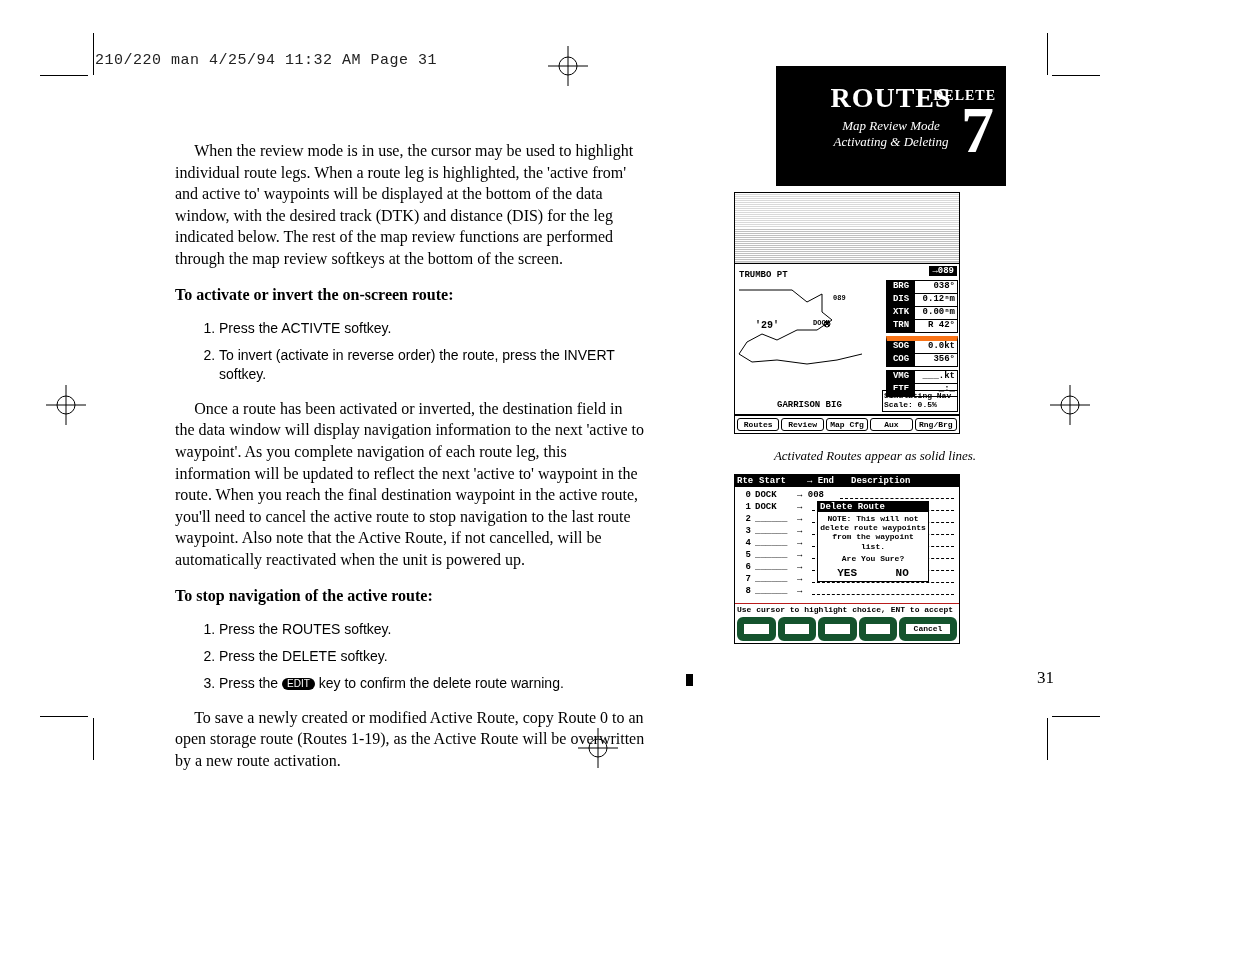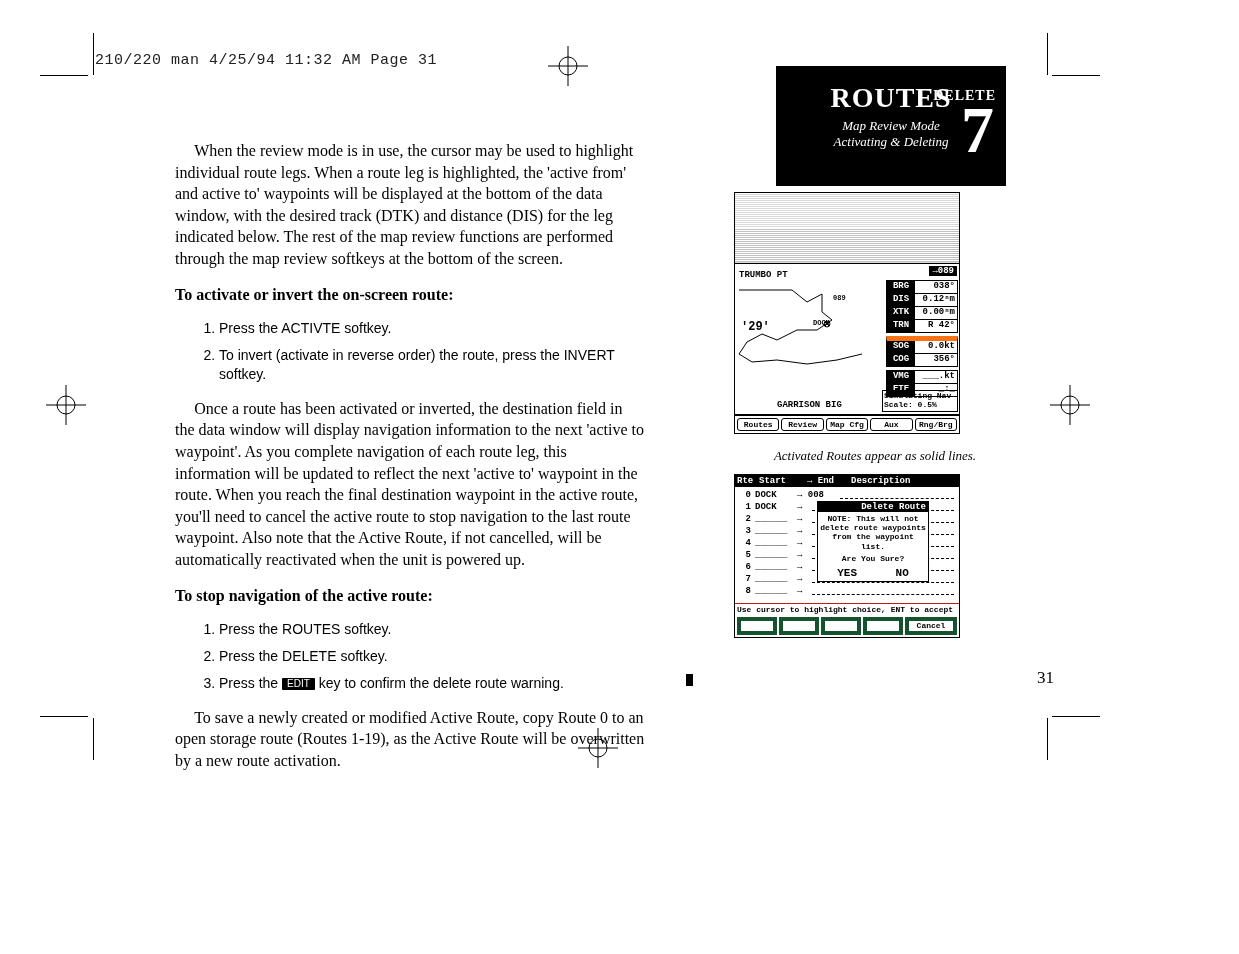--- a/index.html
+++ b/index.html
@@ -11,21 +11,21 @@
   .crop-v{width:1px}
   .reg{position:absolute;width:40px;height:40px}
   .reg svg{width:40px;height:40px}
   
   .textcol{position:absolute;left:175px;top:140px;width:470px;font-size:16px;line-height:1.35}
   .textcol p{margin:0 0 14px 0;text-indent:1.2em}
   .textcol p.noindent{text-indent:0}
   .textcol .bold{font-weight:700}
   .textcol ol{margin:4px 0 14px 0;padding-left:44px;font-family:Arial,Helvetica,sans-serif;font-size:14px}
   .textcol ol li{margin:8px 0}
-  .edt{display:inline-block;background:#000;color:#fff;border-radius:1px;font-size:10px;font-family:Arial,sans-serif;padding:1px 5px;vertical-align:middle;line-height:1}
+  .edt{display:inline-block;background:#000;color:#fff;border-radius:6px;font-size:10px;font-family:Arial,sans-serif;padding:1px 5px;vertical-align:middle;line-height:1}
   
   .rightcol{position:absolute;left:740px;top:66px;width:270px}
   .sectbox{background:#000;color:#fff;width:230px;height:120px;position:relative;margin-left:36px}
   .sectbox .routes{position:absolute;left:50%;transform:translateX(-50%);top:16px;font-family:"Times New Roman",serif;font-weight:700;font-size:28px;letter-spacing:1px;font-variant:small-caps}
   .sectbox .section{position:absolute;right:10px;top:22px;font-family:"Times New Roman",serif;font-weight:700;font-size:14px;letter-spacing:1px;font-variant:small-caps}
   .sectbox .big7{position:absolute;right:12px;top:38px;font-family:"Times New Roman",serif;font-weight:900;font-size:66px;line-height:.8}
   .sectbox .sub{position:absolute;left:50%;transform:translateX(-50%);top:52px;font-style:italic;font-size:13px;text-align:center;width:150px;line-height:1.2}
   
   .mapwrap{border:1px solid #000;width:224px;margin-top:6px;margin-left:-6px;font-family:"Courier New",monospace;font-size:9px}
   .mapgrain{height:70px;background:
@@ -55,26 +55,26 @@
   .delhead span:nth-child(3){width:44px}
   .delhead span:nth-child(4){flex:1}
   .delbody{position:relative;height:112px;padding:2px}
   .rtrow{display:flex;height:12px;align-items:center}
   .rtrow .n{width:14px;text-align:right;font-weight:700}
   .rtrow .a{width:42px;padding-left:4px;font-weight:700}
   .rtrow .arrow{width:12px;font-weight:700}
   .rtrow .b{width:40px;font-weight:700}
   .rtrow .dash{flex:1;border-bottom:1px dashed #000;height:6px;margin:0 3px}
   .popup{position:absolute;left:82px;top:14px;width:110px;border:1px solid #000;background:#fff}
-  .popup .ptitle{background:#000;color:#fff;font-weight:700;text-align:right;padding:0 2px}
+  .popup .ptitle{background:#000;color:#fff;font-weight:700;text-align:left;padding:0 2px}
   .popup .pbody{padding:2px;font-weight:700;font-size:8px;line-height:1.15;text-align:center}
   .popup .yn{display:flex;justify-content:space-around;font-weight:900;font-size:11px;padding:2px 0}
   .delfoot{border-top:1px solid #b91c1c;padding:1px 2px;font-weight:700;font-size:8px}
   .delkeys{display:flex;gap:2px;padding:2px}
-  .delkeys .sk{flex:1;border:4px solid #14532d;border-radius:0;height:10px}
+  .delkeys .sk{flex:1;border:7px solid #14532d;border-radius:6px;height:10px}
   .delkeys .sk.txt{flex:0 0 44px;text-align:center;font-weight:700;font-size:8px;line-height:10px}
   .pagenum{position:absolute;right:185px;top:668px;font-size:17px}
   .blacksquare{position:absolute;left:686px;top:674px;width:7px;height:12px;background:#000}
 </style>
 </head>
 <body>
 
 <div class="page">
 
   <div class="header-line">210/220 man  4/25/94 11:32 AM  Page 31</div>
@@ -146,21 +146,21 @@
         <span>Map Review Mode</span><br>
         <span>Activating &amp; Deleting</span>
       </div>
     </div>
 
     <div class="mapwrap">
       <div class="mapgrain"></div>
       <div class="mapbody">
         <div class="badge089">→089</div>
         <div class="maplabel" style="left:4px;top:6px">TRUMBO PT</div>
-        <div class="maplabel" style="left:6px;top:56px;font-size:12px">'29'</div>
+        <div class="maplabel" style="left:20px;top:56px;font-size:10px">'29'</div>
         <div class="maplabel" style="left:78px;top:55px;font-size:7px">DOCK</div>
         <div class="maplabel" style="left:98px;top:30px;font-size:7px">089</div>
         <div class="maplabel" style="left:42px;bottom:4px">GARRISON BIG</div>
         <div class="coast">
           <svg viewBox="0 0 145 110">
             <path d="M2 8 L55 8 L70 20 L85 12 L85 30 L95 38 L80 48 L60 48 L40 58 L25 52 L10 60 L2 72 L15 80 L40 78 L70 82 L100 78 L125 72" fill="none" stroke="#000" stroke-width="1"></path>
             <circle cx="90" cy="42" r="3" fill="none" stroke="#000"></circle>
             <path d="M88 40 L92 44 M92 40 L88 44" stroke="#000"></path>
           </svg>
         </div>

